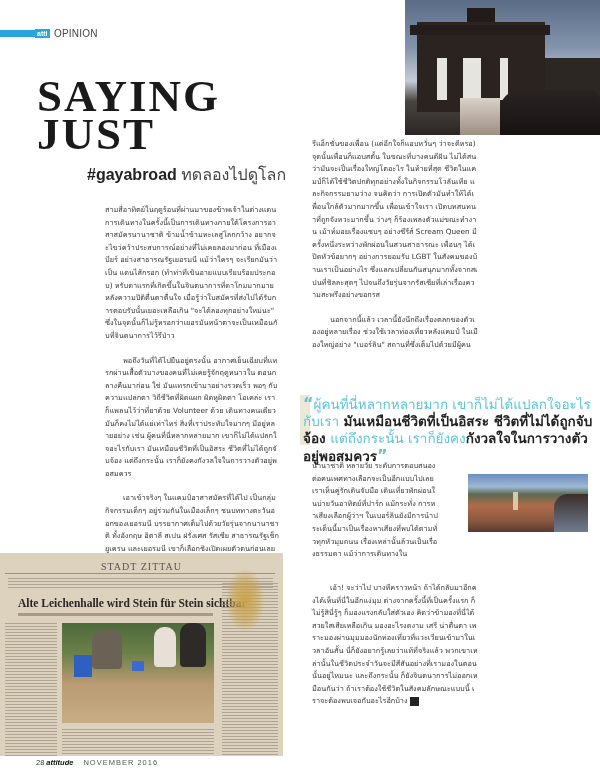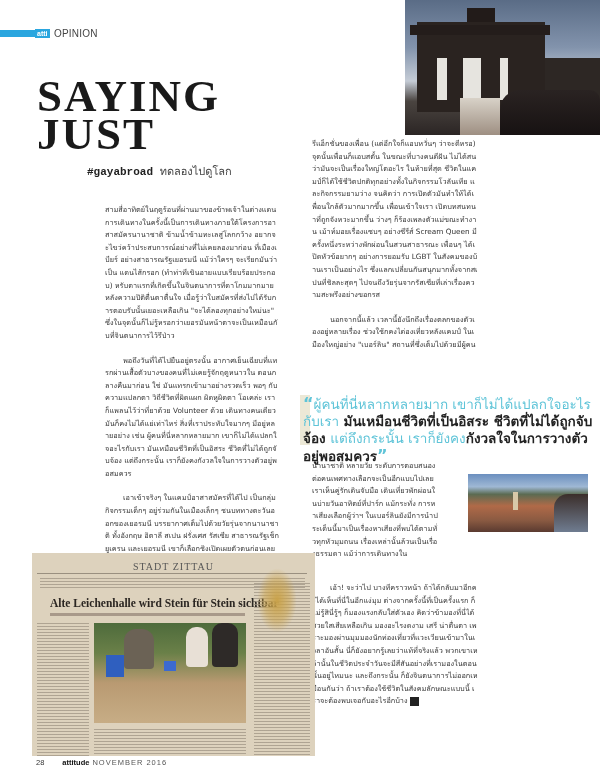--- a/index.html
+++ b/index.html
@@ -6,21 +6,21 @@
   body { width:600px; height:780px; position:relative; overflow:hidden; background:#ffffff; font-family:"DejaVu Sans", sans-serif; color:#333; }
   .abs { position:absolute; }
 
   
   .sec-bar { left:0; top:30px; width:35px; height:7px; }
   .sec-tag { left:35px; top:29px; height:9px; padding:0 2px; color:#fff; font-size:7px; line-height:9px; font-weight:bold; font-family:"Liberation Sans", sans-serif; }
   .sec-label { left:54px; top:29px; font-size:10px; line-height:9px; color:#444; font-family:"Liberation Sans", sans-serif; letter-spacing:0.2px; }
 
   
   .title { left:37px; top:77px; font-family:"Liberation Serif", serif; font-weight:bold; font-size:45px; line-height:38px; color:#1a1a1a; letter-spacing:2px; }
-  .subtitle { left:87px; top:162px; font-size:11px; color:#222; font-family:Liberation Mono, monospace; }
+  .subtitle { left:87px; top:162px; font-size:16px; color:#222; font-family:Liberation Sans, sans-serif; }
   .subtitle b { font-weight:bold; }
   .subtitle span.thin { font-weight:normal; color:#444; }
 
   
   .col { font-size:7.3px; line-height:12.6px; color:#333; font-family:"DejaVu Sans", sans-serif; word-break:break-all; text-align:left; }
   .col p { margin:12px; }
   .col p.indent { text-indent:18px; }
   .col-left { left:93px; top:192px; width:198px; }
   .col-right-top { left:300px; top:126px; width:190px; }
   .col-right-mid { left:300px; top:448px; width:150px; }
@@ -36,38 +36,38 @@
   .crowd { position:absolute; left:95px; top:90px; width:100px; height:45px; background:linear-gradient(180deg,#2a2322,#171212); border-radius:20px 10px 0 0; }
   .road { position:absolute; left:55px; top:98px; width:40px; height:37px; background:linear-gradient(180deg,#d8d2c8,#9e8f82); }
   .bldg-r { position:absolute; left:140px; top:58px; width:55px; height:60px; background:#2d2724; }
 
   .photo-town { left:468px; top:474px; width:120px; height:58px; overflow:hidden;
      background:linear-gradient(180deg,#6b8fbf 0%, #9fb8d4 22%, #5b6b52 35%, #b06a48 55%, #8a5a42 80%, #5a3a30 100%); }
   .town-person { position:absolute; right:0; top:20px; width:34px; height:38px; background:linear-gradient(180deg,#3b2e2a,#6f7c90); border-radius:14px 0 0 0; }
   .town-tower { position:absolute; left:45px; top:18px; width:5px; height:18px; background:#d8c8a8; }
 
   .newspaper { left:0; top:553px; width:283px; height:203px; overflow:hidden;
-     background:linear-gradient(135deg,#e9e2d4 0%,#d8ccb5 50%,#cdbf a6 100%); background-color:#ddd2bd;margin-left:32px; }
+     background:linear-gradient(135deg,#e9e2d4 0%,#d8ccb5 50%,#cdbf a6 100%); background-color:#ddd2bd; }
   .np-masthead { position:absolute; left:0; top:8px; width:283px; text-align:center; font-family:"Liberation Serif", serif; font-size:10px; color:#555; letter-spacing:1px; }
   .np-rule { position:absolute; left:5px; top:20px; width:270px; height:1px; background:#9a9080; }
   .np-head { position:absolute; left:18px; top:44px; font-family:"Liberation Serif", serif; font-weight:bold; font-size:11.5px; color:#2b2622; white-space:nowrap; }
   .np-sub { position:absolute; left:18px; top:60px; width:195px; height:3px; background:#a8998a; }
   .np-photo { position:absolute; left:62px; top:70px; width:152px; height:100px;
      background:linear-gradient(180deg,#4e6b3c 0%,#6a8048 30%,#b99a72 60%,#c7ad86 100%); }
   .np-bucket { position:absolute; left:12px; top:32px; width:18px; height:22px; background:#2f5fbf; }
   .np-bucket2 { position:absolute; left:70px; top:38px; width:12px; height:10px; background:#3c6ad0; }
   .np-person1 { position:absolute; left:30px; top:6px; width:30px; height:40px; background:#6b6255; border-radius:12px 12px 4px 4px; }
   .np-person2 { position:absolute; left:92px; top:4px; width:22px; height:40px; background:#e8e0d6; border-radius:10px 10px 4px 4px; }
   .np-person3 { position:absolute; left:118px; top:0; width:26px; height:44px; background:#2e2a28; border-radius:10px 10px 4px 4px; }
   .np-lines { position:absolute; background:repeating-linear-gradient(180deg,#9b9080 0 1px, transparent 1px 3px); opacity:0.7; }
   .np-stain { position:absolute; left:225px; top:15px; width:40px; height:65px; border-radius:50%; background:radial-gradient(ellipse at center,#c9a24a 0%, rgba(200,160,70,0.5) 45%, rgba(0,0,0,0) 70%); }
 
   .folio { left:36px; top:758px; font-size:7.5px; color:#333; font-family:"Liberation Sans", sans-serif; white-space:nowrap; }
-  .folio .mag { font-weight:bold; color:#111; margin-left:18px; }
-  .folio .date { color:#555; letter-spacing:1px; margin-left:3px; }
+  .folio .mag { font-weight:bold; font-style:italic; color:#111; margin-left:2px; }
+  .folio .date { color:#555; letter-spacing:1px; margin-left:10px; }
 
   
   .quote-box { left:300px; top:395px; width:10px; height:50px; background:#ece8d6; }
   .quote { left:303px; top:395px; width:290px; font-family:"DejaVu Sans", sans-serif; font-size:13.5px; line-height:17px; font-weight:bold; color:#222; }
   .quote .hl { color:#5fc4d8; font-weight:normal; }
   .quote .mark { color:#5fc4d8; font-size:16px; font-weight:bold; }
 
   .end-mark { display:inline-block; width:9px; height:9px; background:#222; color:#fff; font-size:7px; line-height:9px; text-align:center; vertical-align:middle; font-weight:bold; }
 </style>
 </head>
@@ -99,21 +99,21 @@
 </div>
 
 <div class="abs col col-left">
   <p>สามสี่อาทิตย์ในฤดูร้อนที่ผ่านมาของข้าพเจ้าในต่างแดน การเดินทางในครั้งนี้เป็นการเดินทางภายใต้โครงการอาสาสมัครนานาชาติ ข้ามน้ำข้ามทะเลสู่โลกกว้าง อยากจะไขว่คว้าประสบการณ์อย่างที่ไม่เคยลองมาก่อน ที่เมืองเบียร์ อย่างสาธารณรัฐเยอรมนี แม้ว่าใครๆ จะเรียกมันว่าเป็น แดนไส้กรอก (ทำท่าทีเขินอายแบบเรียบร้อยประกอบ) หรับตาแรกที่เกิดขึ้นในจินตนาการที่ดาโกมมากมาย หลังความปิติตื่นตาตื่นใจ เมื่อรู้ว่าใบสมัครที่ส่งไปได้รับการตอบรับนั้นเยอะเหลือเกิน "จะได้ลองทุกอย่างใหม่นะ" ซึ่งในจุดนั้นก็ไม่รู้หรอกว่าเยอรมันหน้าตาจะเป็นเหมือนกับที่จินตนาการไว้รึป่าว</p>
   <p class="indent">พอถึงวันที่ได้ไปยืนอยู่ตรงนั้น อากาศเย็นเฉียบที่แทรกผ่านเสื้อตัวบางของคนที่ไม่เคยรู้จักฤดูหนาวใน ตอนกลางคืนมาก่อน ใช่ มันแทรกเข้ามาอย่างรวดเร็ว พอๆ กับความแปลกตา วิถีชีวิตที่ผิดแผก ผิดหูผิดตา โอเคล่ะ เราก็แพลนไว้ว่าที่ยาด้วย Volunteer ด้วย เดินทางคนเดียวมันก็คงไม่ได้แย่เท่าไหร่ สิ่งที่เราประทับใจมากๆ มีอยู่หลายอย่าง เช่น ผู้คนที่นี่หลากหลายมาก เขาก็ไม่ได้แปลกใจอะไรกับเรา มันเหมือนชีวิตที่เป็นอิสระ ชีวิตที่ไม่ได้ถูกจับจ้อง แต่ถึงกระนั้น เราก็ยังคงกังวลใจในการวางตัวอยู่พอสมควร</p>
   <p class="indent">เอาเข้าจริงๆ ในแคมป์อาสาสมัครที่ได้ไป เป็นกลุ่มกิจกรรมเด็กๆ อยู่ร่วมกันในเมืองเล็กๆ ชนบททางตะวันออกของเยอรมนี บรรยากาศเต็มไปด้วยวัยรุ่นจากนานาชาติ ทั้งอังกฤษ อิตาลี สเปน ฝรั่งเศส รัสเซีย สาธารณรัฐเช็ก ยูเครน และเยอรมนี เขาก็เลือกชิงเปิดเผยตัวตนก่อนเลย ว่าเราชอบผู้ชายนะ เพราะใจก็อยากรู้</p>
 </div>
 
 <div class="abs col col-right-top">
   <p>รีแอ็กชั่นของเพื่อน (แต่อีกใจก็แอบหวั่นๆ ว่าจะดีหรอ) จุดนั้นเพื่อนก็แอบสตั้น ในขณะที่บางคนดีฝัน ไม่ได้สนว่ามันจะเป็นเรื่องใหญ่โตอะไร ในท้ายที่สุด ชีวิตในแคมป์ก็ได้ใช้ชีวิตปกติทุกอย่างทั้งในกิจกรรมโวลันเทีย และกิจกรรมยามว่าง จนคิดว่า การเปิดตัวมันทำให้ได้เพื่อนใกล้ตัวมากมากขึ้น เพื่อนเข้าใจเรา เปิดบทสนทนาที่ถูกจังหวะมากขึ้น ว่างๆ ก็ร้องเพลงตัวแม่ขณะทำงาน เม้าท์มอยเรื่องแซบๆ อย่างซีรีส์ Scream Queen มีครั้งหนึ่งระหว่างพักผ่อนในสวนสาธารณะ เพื่อนๆ ได้เปิดหัวข้อยากๆ อย่างการยอมรับ LGBT ในสังคมของบ้านเราเป็นอย่างไร ซึ่งแลกเปลี่ยนกันสนุกมากทั้งจากสเปนที่ชิลละสุดๆ ไปจนถึงวัยรุ่นจากรัสเซียที่เล่าเรื่องความสะพรึงอย่างขอกรส</p>
-  <p class="indent">นอกจากนี้แล้ว เวลานี้ยังนึกถึงเรื่องตลกของตัวเองอยู่หลายเรื่อง ช่วงใช้กคงได่องเที่ยวหลังแคมป์ ในเมืองใหญ่อย่าง "เบอร์ลิน" สถานที่ซึ่งเต็มไปด้วยมีผู้คน</p>
+  <p class="indent">นอกจากนี้แล้ว เวลานี้ยังนึกถึงเรื่องตลกของตัวเองอยู่หลายเรื่อง ช่วงใช้เวลาท่องเที่ยวหลังแคมป์ ในเมืองใหญ่อย่าง "เบอร์ลิน" สถานที่ซึ่งเต็มไปด้วยมีผู้คน</p>
 </div>
 
 <div class="abs quote-box"></div>
 <div class="abs quote">
   <span class="mark">“</span><span class="hl">ผู้คนที่นี่หลากหลายมาก เขาก็ไม่ได้แปลกใจอะไรกับเรา </span><span>มันเหมือนชีวิตที่เป็นอิสระ ชีวิตที่ไม่ได้ถูกจับจ้อง </span><span class="hl">แต่ถึงกระนั้น เราก็ยังคง</span><span>กังวลใจในการวางตัวอยู่พอสมควร</span><span class="mark">”</span>
 </div>
 
 <div class="abs col col-right-mid">
   <p>นานาชาติ หลายวัย ระดับการตอบสนองต่อคนเพศทางเลือกจะเป็นอีกแบบไปเลย เราเห็นคู่รักเดินจับมือ เดินเที่ยวพักผ่อนในบ่ายวันอาทิตย์ที่ปาร์ก แม้กระทั่ง การหาเสียงเลือกผู้ว่าฯ ในเบอร์ลินยังมีการนำประเด็นนี้มาเป็นเรื่องหาเสียงที่พบได้ตามทั่วทุกหัวมุมถนน เรื่องเหล่านั้นล้วนเป็นเรื่องธรรมดา แม้ว่าการเดินทางใน</p>
 </div>

